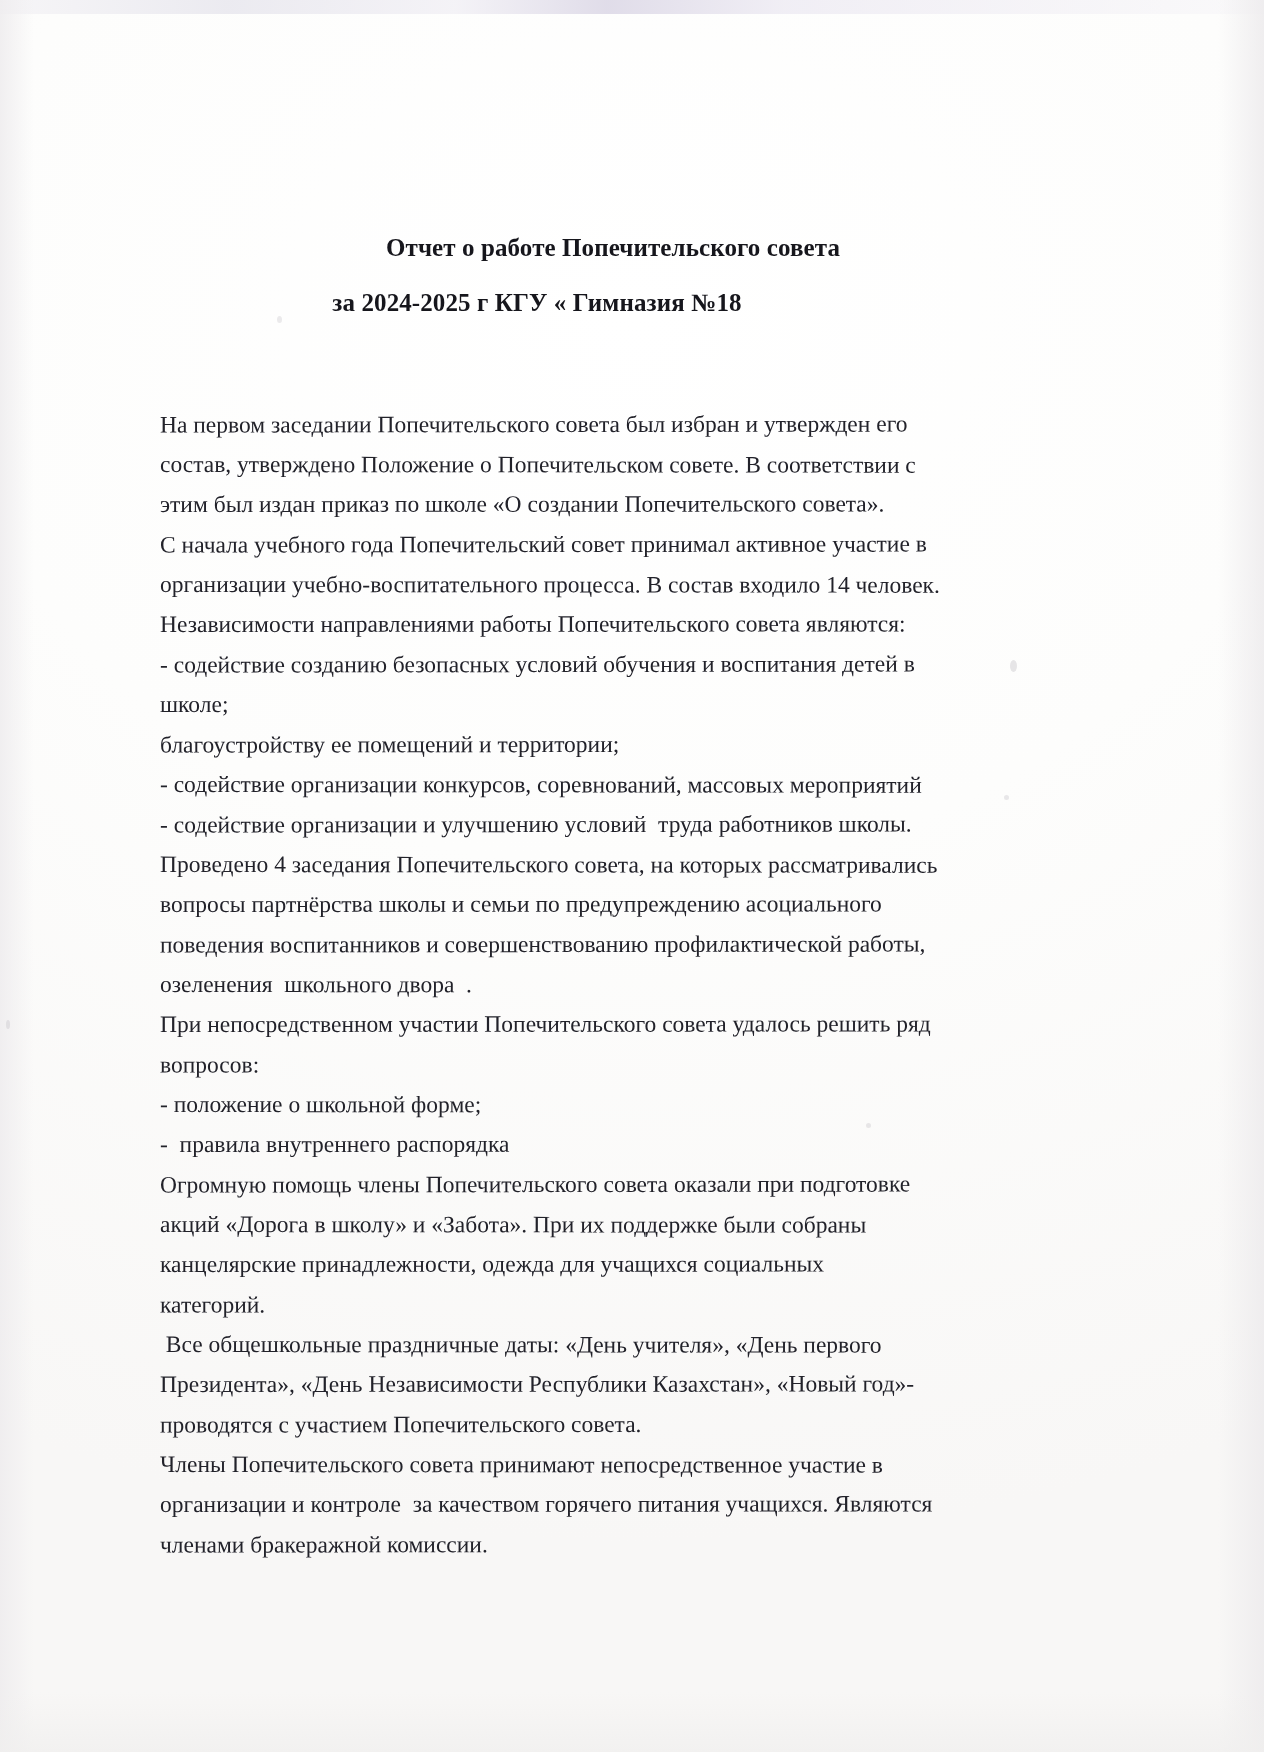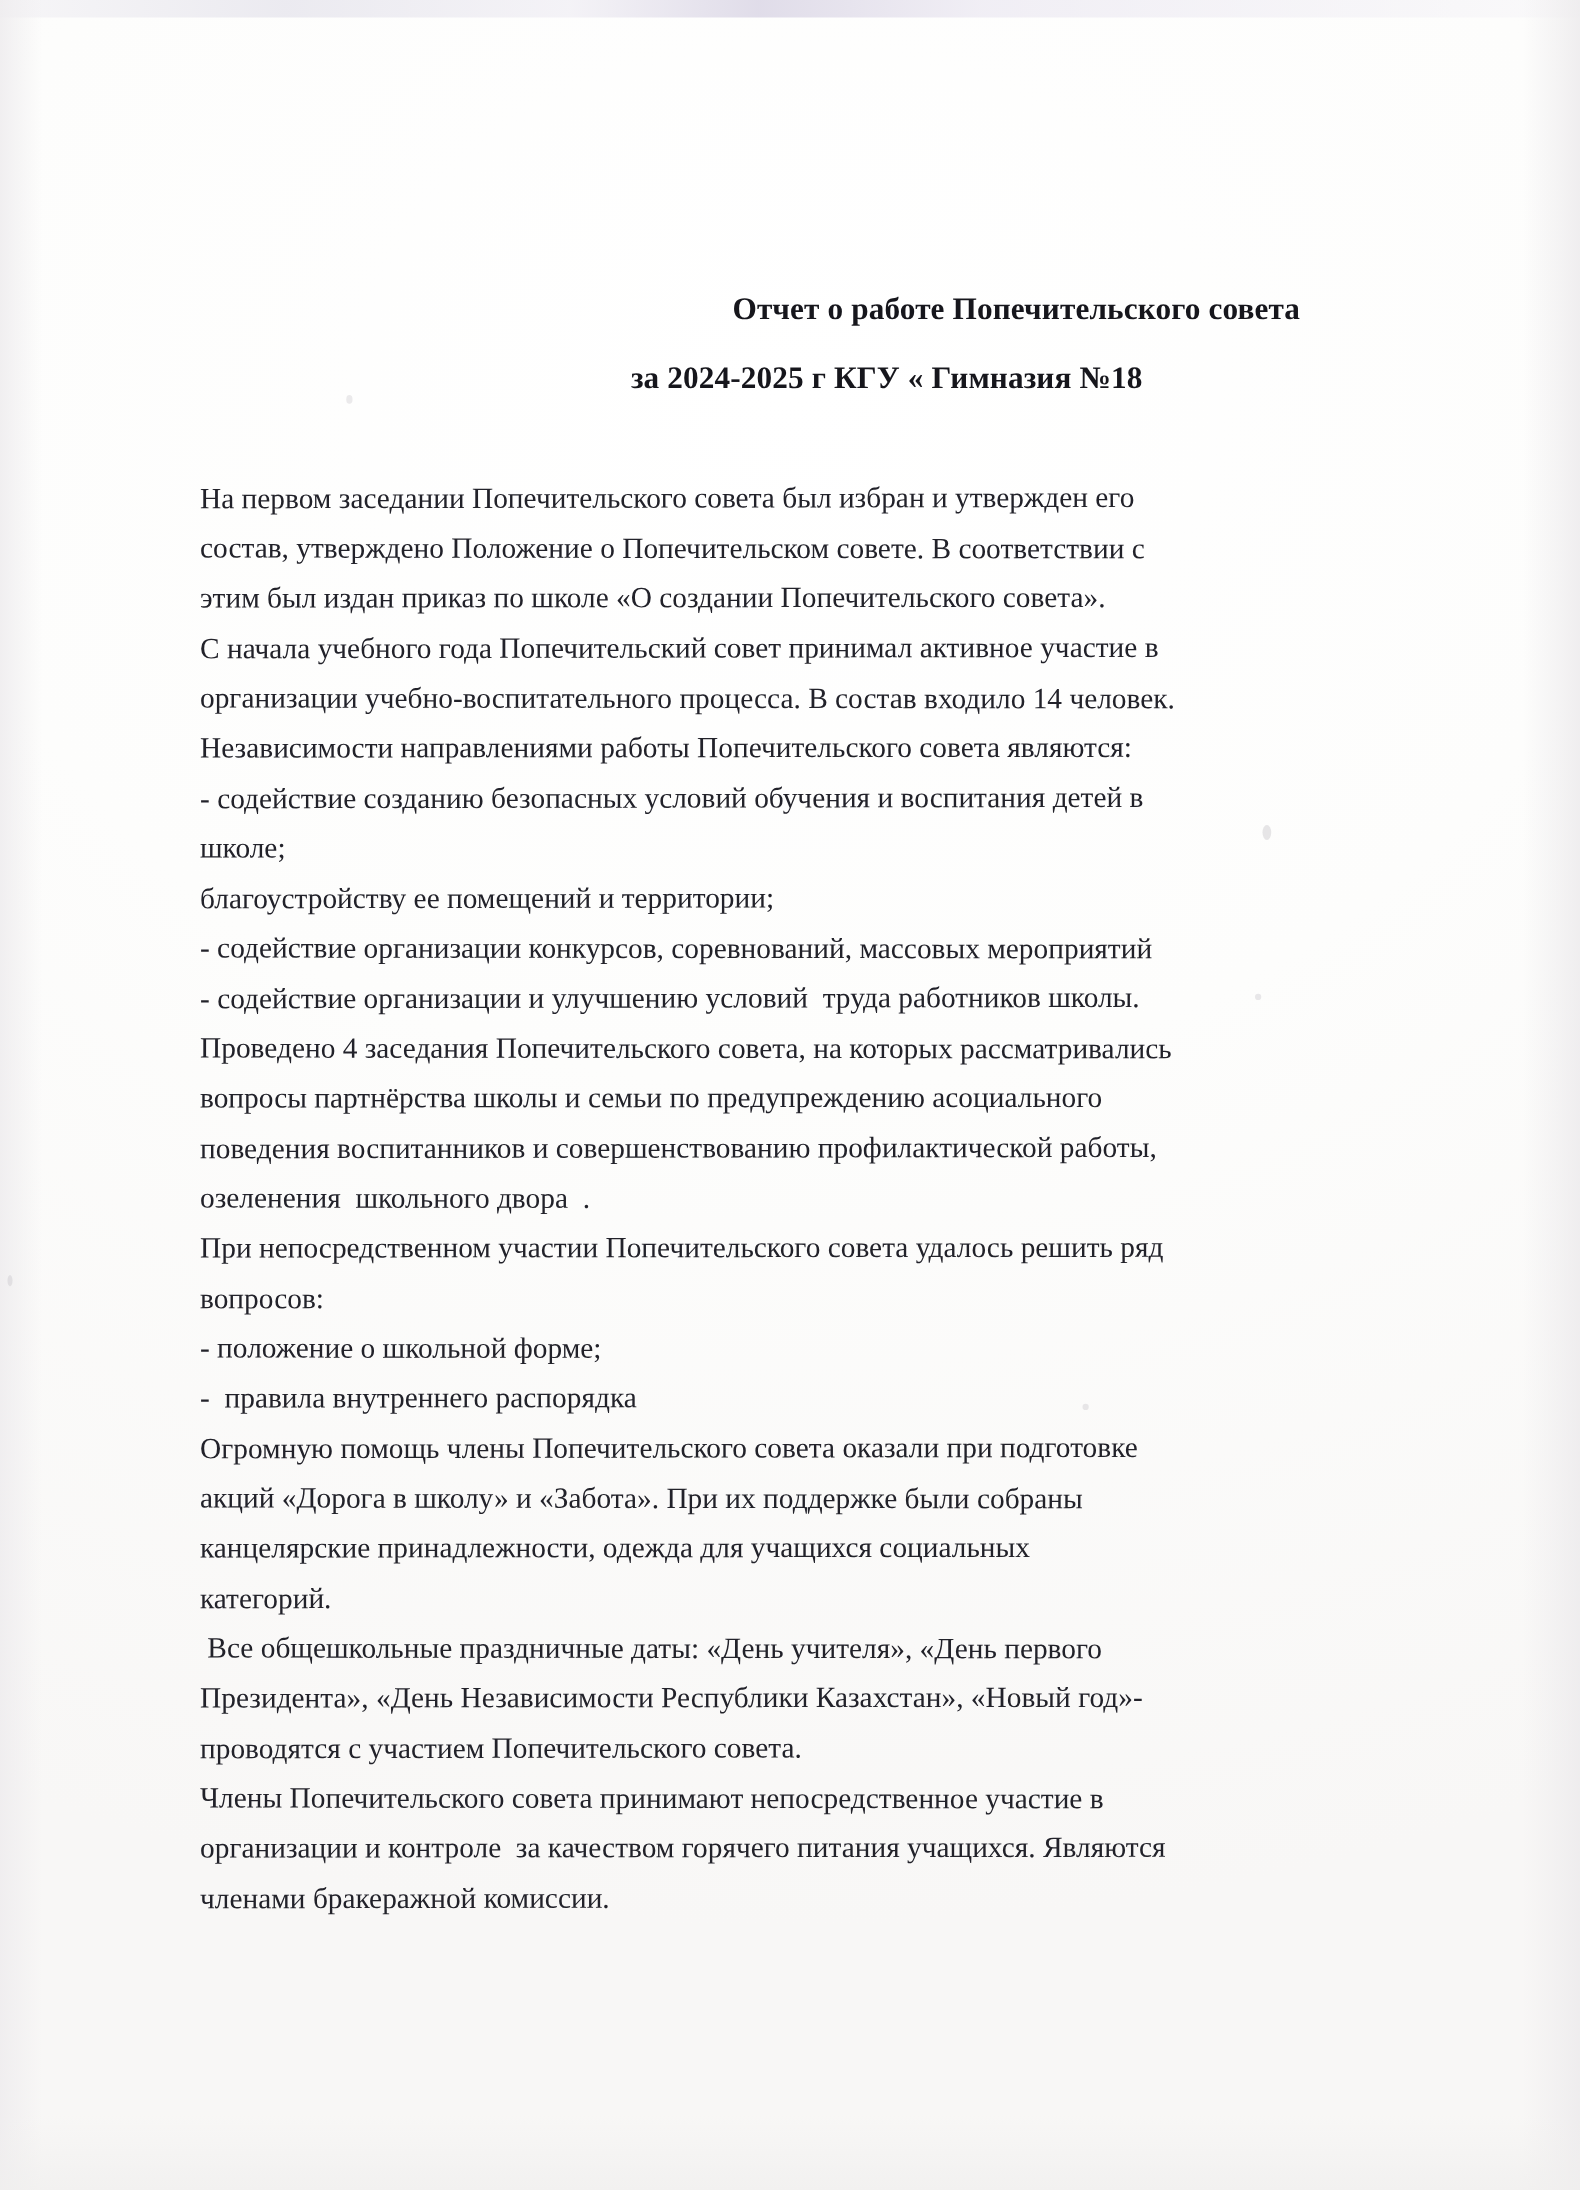--- a/index.html
+++ b/index.html
@@ -74,40 +74,40 @@
 
   
   .doc-body {
     position: absolute;
     left: 160px;
     top: 232px;
     width: 880px;
   }
 
   .doc-title {
-    text-align: right;
+    text-align: center;
     font-weight: bold;
     font-size: 25px;
     line-height: 1.28;
     letter-spacing: 0.1px;
     color: #16161c;
     margin: 0;
   }
   .doc-title .title-line-1 {
     display: block;
     padding-left: 26px;
   }
   .doc-title .title-line-2 {
     display: block;
     padding-right: 126px;
     margin-top: 23px;
   }
 
   .para-block {
-    margin-top: 60px;
+    margin-top: 85px;
     font-size: 23.5px;
     line-height: 40px;
     color: #22222a;
   }
 
   .line {
     display: block;
     white-space: pre-wrap;
     color: #22222a;
   }

